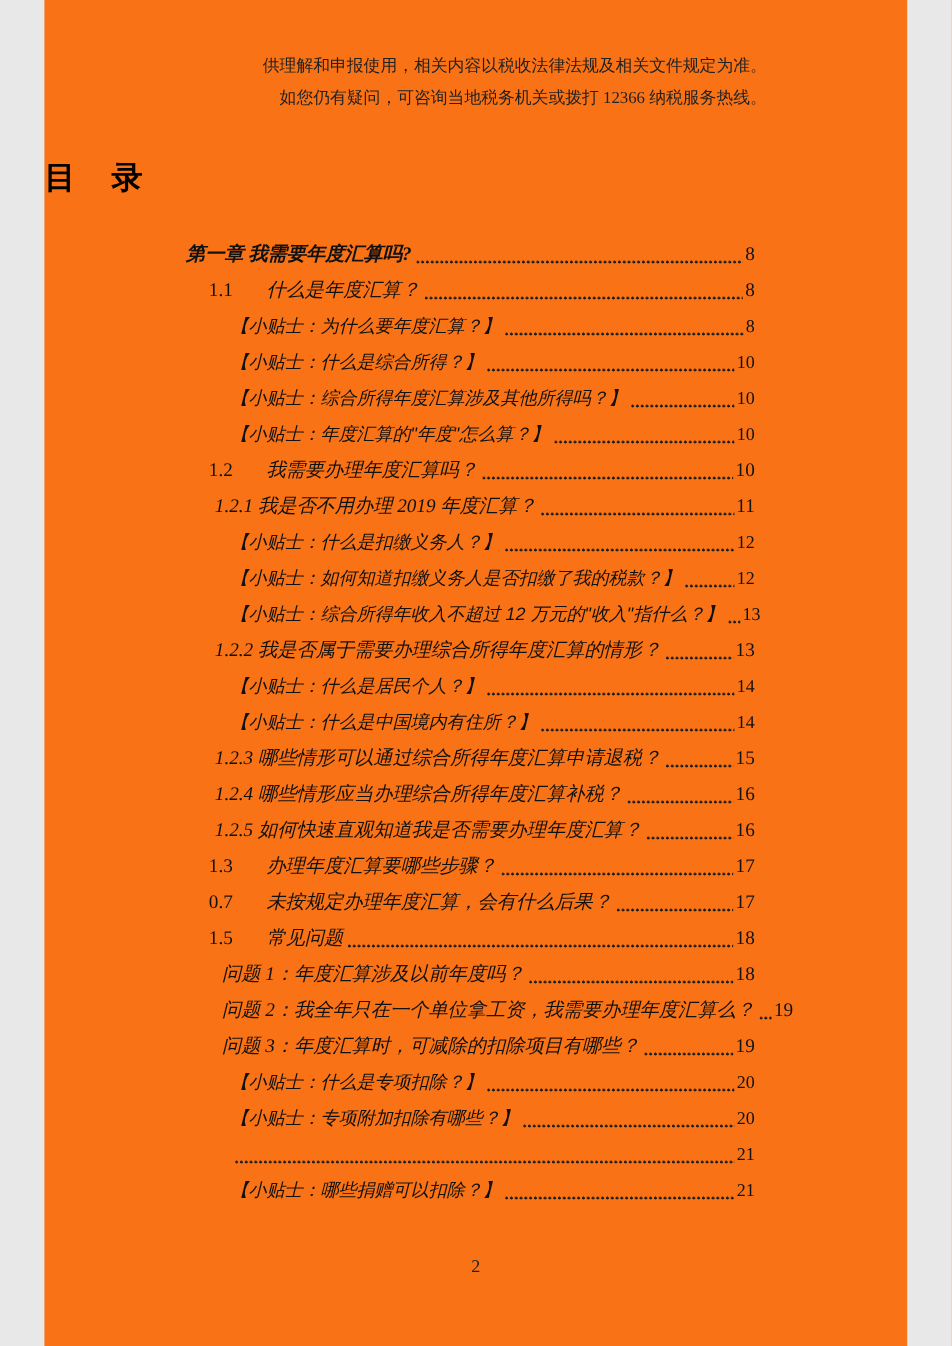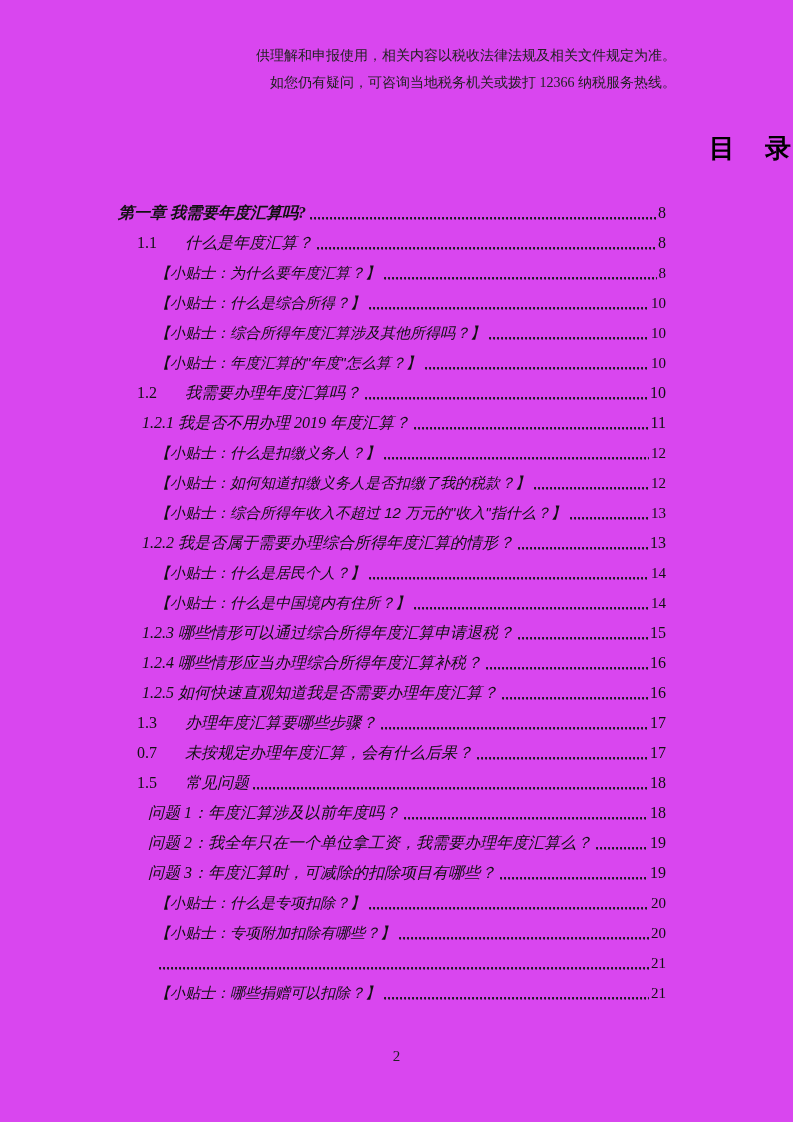--- a/index.html
+++ b/index.html
@@ -1,42 +1,42 @@
 <!DOCTYPE html>
 <html><head>
 <meta charset="utf-8">
 <style>
   * { margin: 0; padding: 0; box-sizing: border-box; }
   html, body { background: #e8e8e8; }
   .page {
     position: relative;
-    width: 793px;
+    width: 719px;
     height: 1122px;
     margin: 0 auto;
-    background: #d946ef;
+    background: #f97316;
     font-family: "Liberation Serif", "DejaVu Serif", serif;
     color: #111111;
     overflow: hidden;
   }
   .disclaimer {
     position: absolute;
     top: 42px;
     right: 117px;
     left: 117px;
     text-align: right;
     font-size: 14px;
     line-height: 27px;
     color: #222222;
   }
   .doc-title {
     position: absolute;
     top: 131px;
     left: 0;
     width: 100%;
-    text-align: right;
+    text-align: left;
     font-size: 26px;
     font-weight: bold;
     letter-spacing: 2px;
     color: #000000;
   }
   .toc {
     position: absolute;
     top: 198px;
     left: 118px;
     right: 127px;

